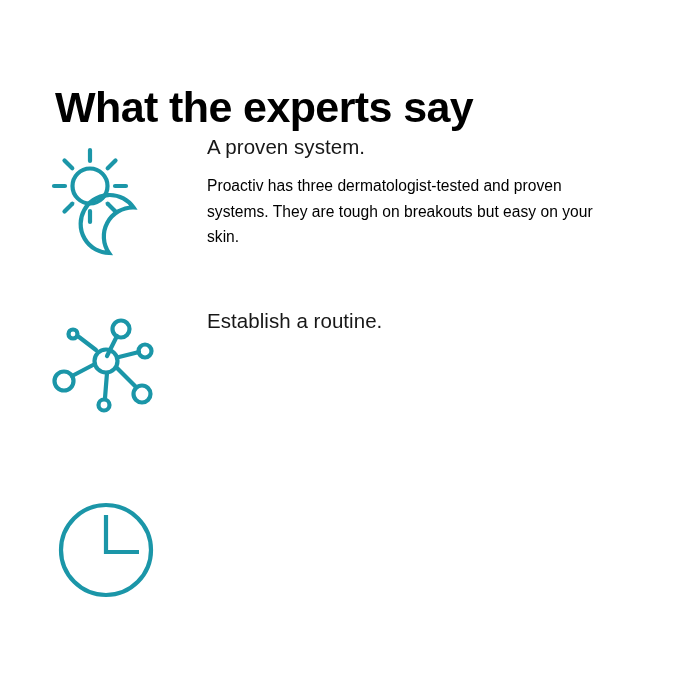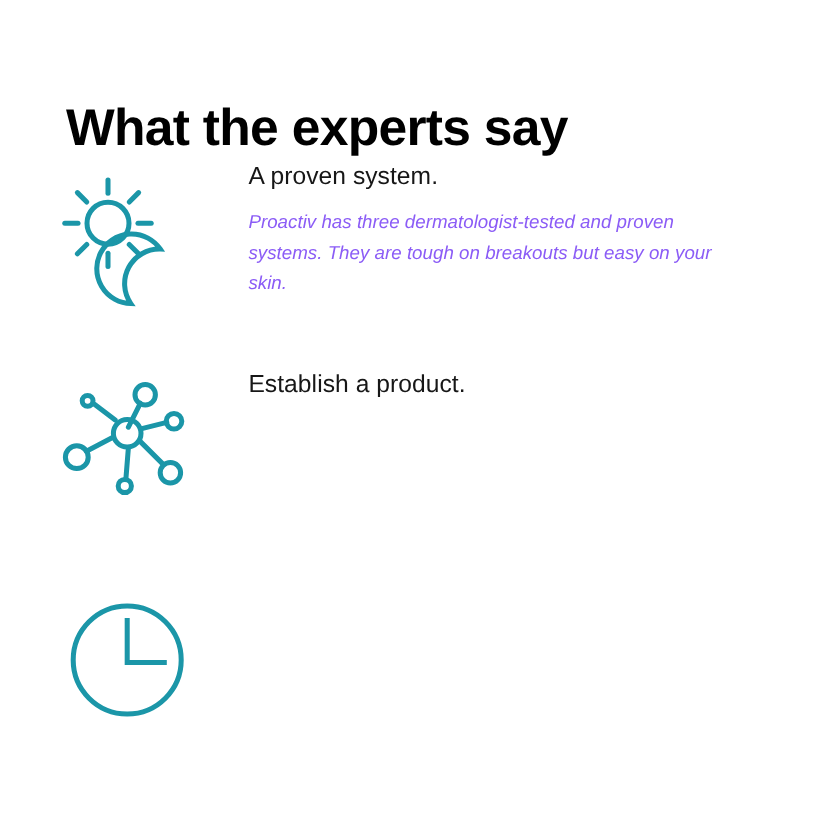--- a/index.html
+++ b/index.html
@@ -70,24 +70,23 @@
     line-height: 26px;
     font-weight: 400;
     color: #171717;
     letter-spacing: 0.05px;
   }
   .section-body {
     margin: 13px 0 0 0;
     font-size: 15.6px;
     line-height: 25.5px;
     font-weight: 400;
-    color: #8b5cf6;
+    color: #000000;
     letter-spacing: 0.02px;
     max-width: 420px;
-    font-style: italic;
   }
 </style>
 </head>
 <body>
 
 <div class="page">
 
   <h1 class="page-title">What the experts say</h1>
 
   <div class="sections">
@@ -135,21 +134,21 @@
             <circle cx="74" cy="17" r="8.5"></circle>
             <circle cx="26" cy="22" r="4.5"></circle>
             <circle cx="98" cy="39" r="6.5"></circle>
             <circle cx="17" cy="69" r="9.5"></circle>
             <circle cx="95" cy="82" r="8.5"></circle>
             <circle cx="57" cy="93" r="5.5"></circle>
           </g>
         </svg>
       </div>
       <div class="text-cell">
-        <h2 class="section-heading">Establish a product.</h2>
+        <h2 class="section-heading">Establish a routine.</h2>
       </div>
     </div>
 
     <div class="section">
       <div class="icon-cell">
         <svg width="115" height="125" viewBox="0 0 115 125">
           <g fill="none" stroke="#1b96a8" stroke-width="4.2" stroke-linecap="butt">
             <circle cx="59" cy="64" r="45"></circle>
             <path d="M59 29 L59 66 L92 66"></path>
           </g>

